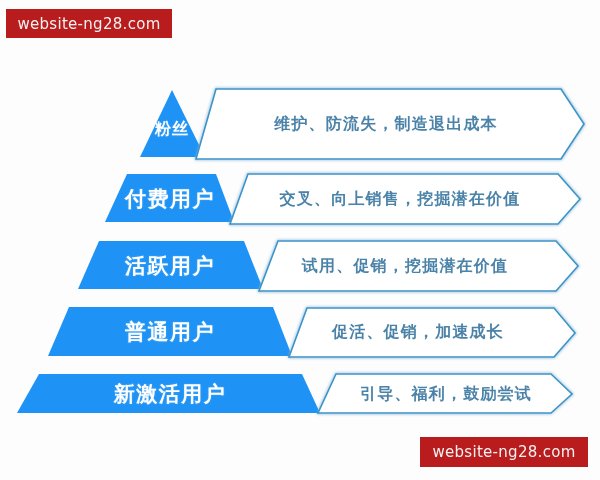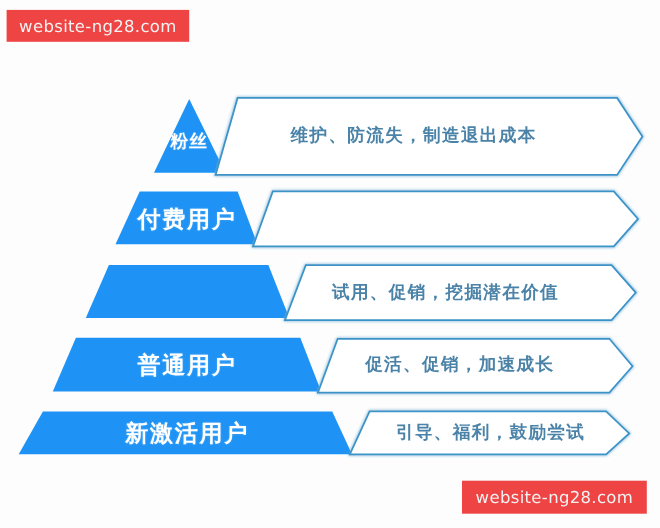--- a/index.html
+++ b/index.html
@@ -19,21 +19,21 @@
     position: absolute;
     left: 0;
     top: 0;
     width: 600px;
     height: 480px;
     background: #fdfdfd;
   }
 
   .wm {
     position: absolute;
-    background: #ef4444;
+    background: #b91c1c;
     color: #f2f2f2;
     font-family: "DejaVu Sans", "Liberation Sans", sans-serif;
     font-size: 15px;
     letter-spacing: 0.3px;
     display: flex;
     align-items: center;
     justify-content: center;
     white-space: nowrap;
   }
   #wm-top {
@@ -112,25 +112,27 @@
   <polygon points="216,89 561,89 584,124 561,159 196,159" fill="#ffffff" stroke="#3a94c8" stroke-width="1.6" filter="url(#banner-glow)"></polygon>
       <polygon points="248,174 558,174 580,199 558,224 230,224" fill="#ffffff" stroke="#3a94c8" stroke-width="1.6" filter="url(#banner-glow)"></polygon>
       <polygon points="278,241 556,241 578,266 556,291 259,291" fill="#ffffff" stroke="#3a94c8" stroke-width="1.6" filter="url(#banner-glow)"></polygon>
       <polygon points="307,308 554,308 575,333 554,357 289,357" fill="#ffffff" stroke="#3a94c8" stroke-width="1.6" filter="url(#banner-glow)"></polygon>
       <polygon points="336,374 551,374 572,394 551,413 318,413" fill="#ffffff" stroke="#3a94c8" stroke-width="1.6" filter="url(#banner-glow)"></polygon>
     </svg>
 
   <div id="label-layer">
       <div class="tier-label apex" style="left: 172px; top: 129px; font-family: Liberation Mono, monospace;">粉丝</div>
       <div class="tier-label" style="left: 170px; top: 199px;">付费用户</div>
+      <div class="tier-label" style="left: 170px; top: 266px;">活跃用户</div>
       <div class="tier-label" style="left: 170px; top: 394px;">新激活用户</div>
       <div class="tier-label" style="left: 170px; top: 332px;">普通用户</div>
     </div>
   <div id="banner-text-layer">
-      <div class="banner-label" style="left: 376px; top: 124px;">维护、防流失，制造退出成本</div>
+      <div class="banner-label" style="left: 386px; top: 124px;">维护、防流失，制造退出成本</div>
+      <div class="banner-label" style="left: 400px; top: 199px;">交叉、向上销售，挖掘潜在价值</div>
       <div class="banner-label" style="left: 405px; top: 266px;">试用、促销，挖掘潜在价值</div>
       <div class="banner-label" style="left: 418px; top: 332px;">促活、促销，加速成长</div>
       <div class="banner-label" style="left: 446px; top: 394px;">引导、福利，鼓励尝试</div>
     </div>
 
   <div class="wm" id="wm-top">website-ng28.com</div>
   <div class="wm" id="wm-bottom">website-ng28.com</div>
 
 </div>
 

